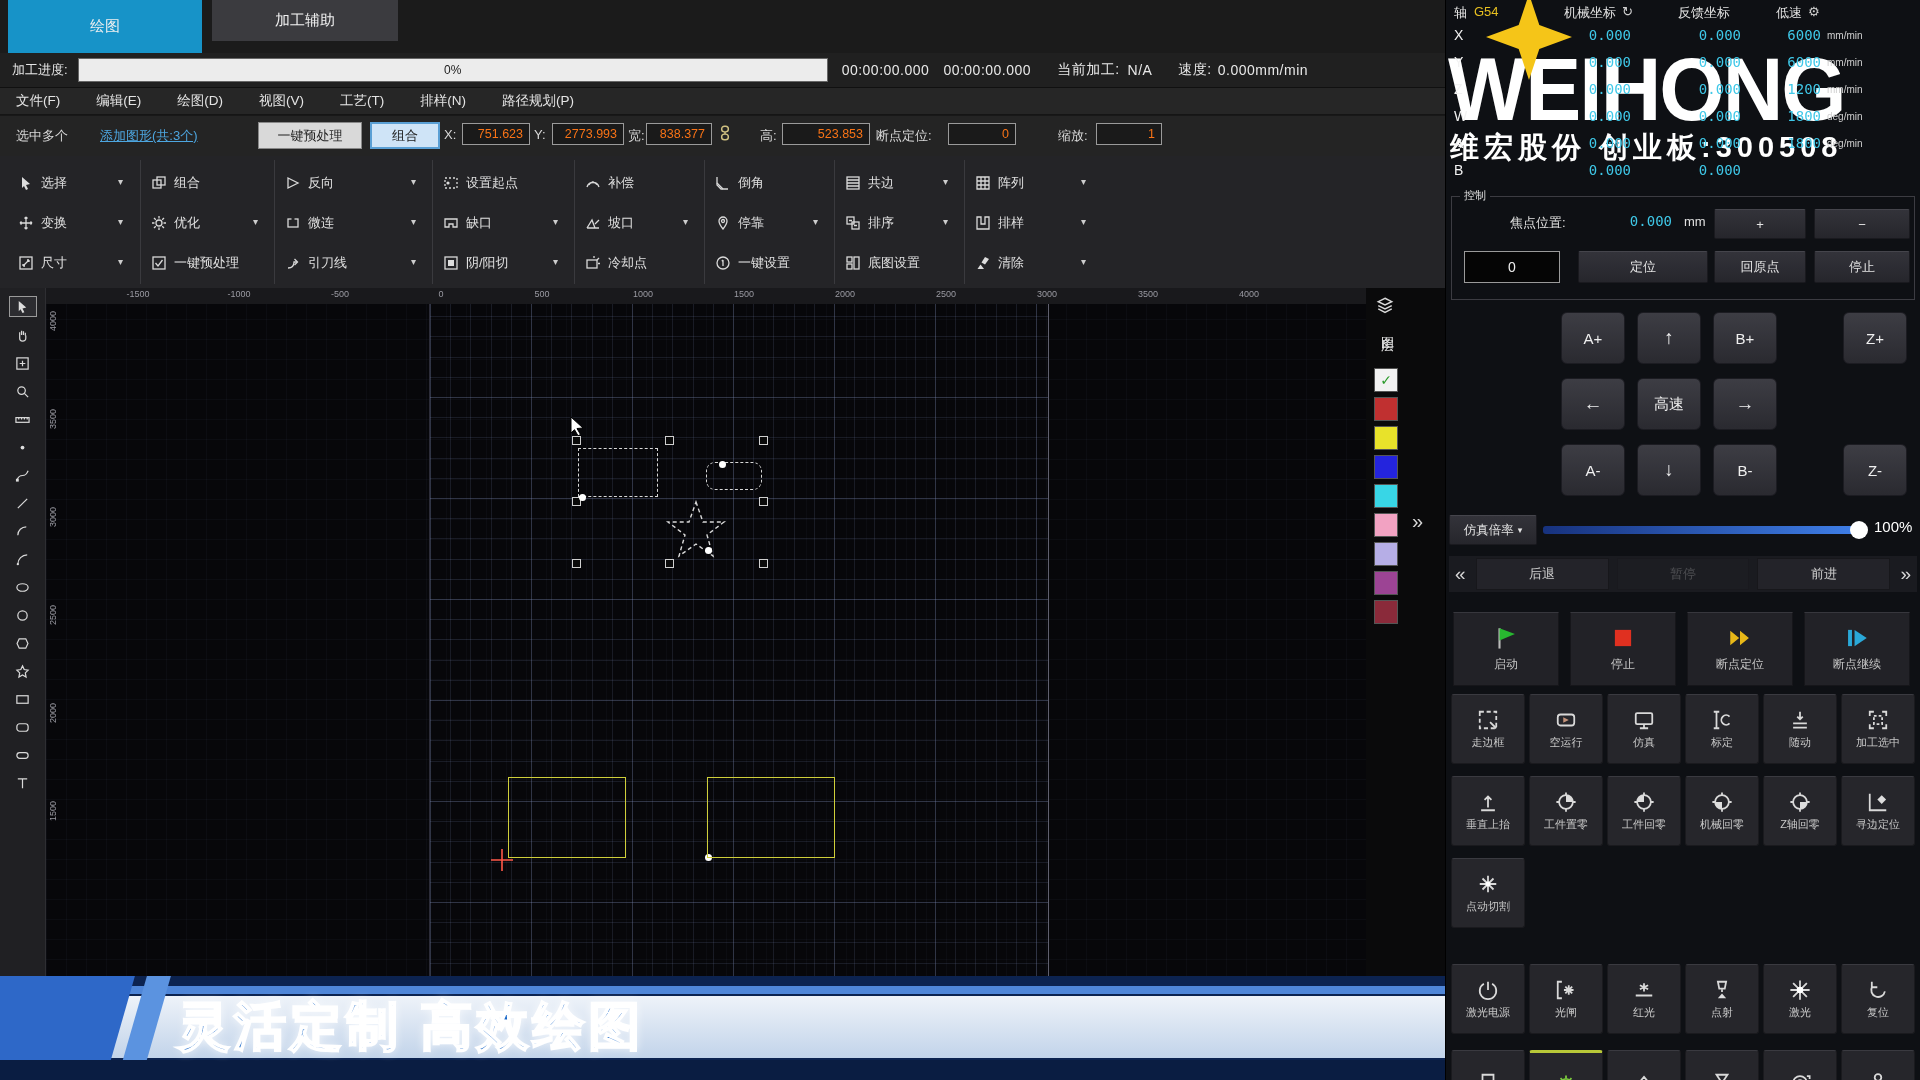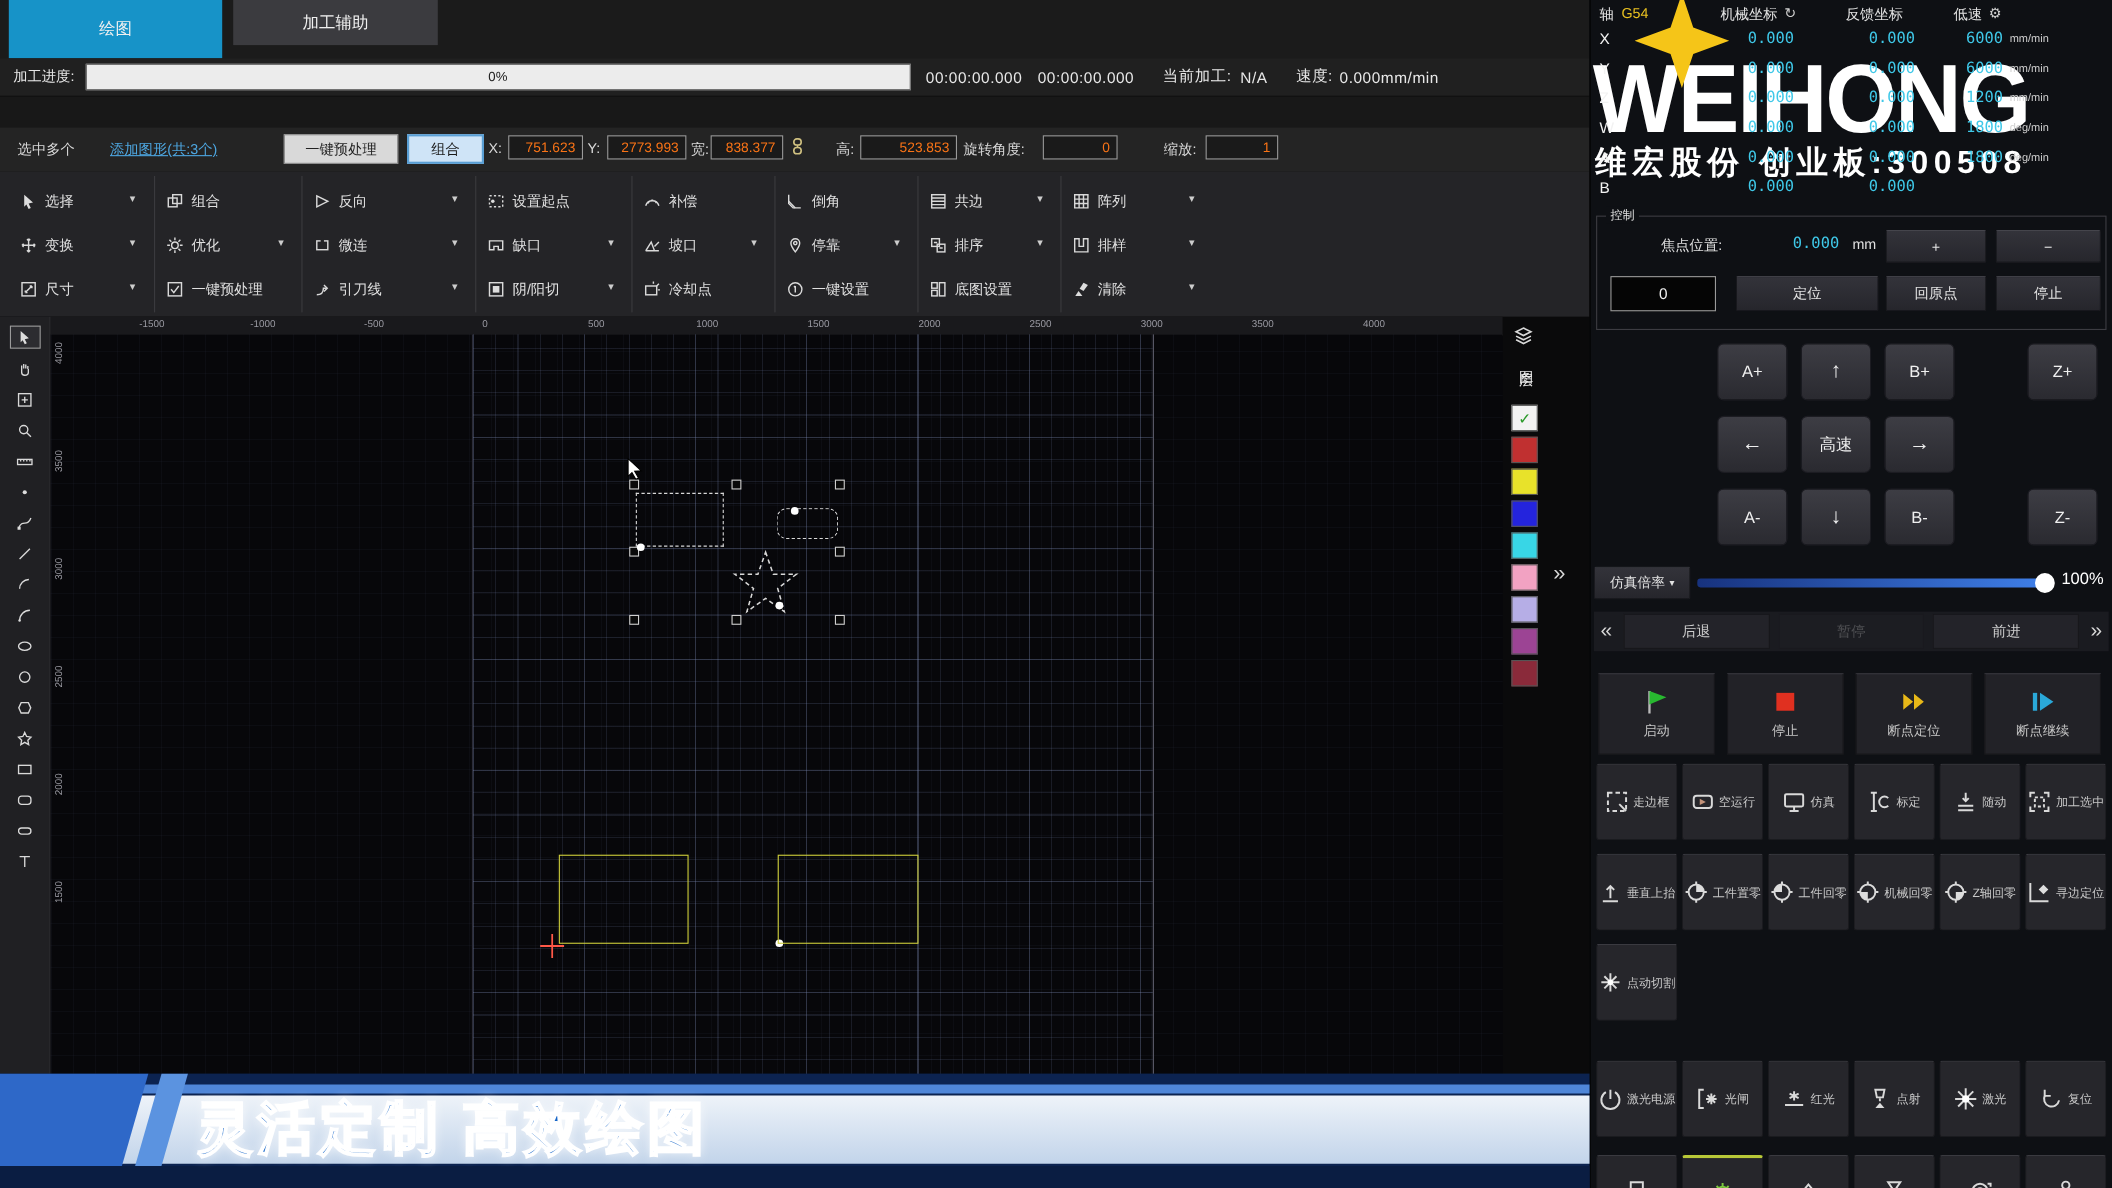--- a/index.html
+++ b/index.html
@@ -88,21 +88,21 @@
   .jbtn{position:absolute;width:62px;height:50px;background:linear-gradient(#3d3d44,#2a2a30);
       border:1px solid #1c1c22;border-radius:6px;color:#efefef;display:flex;align-items:center;
       justify-content:center;font-size:15px;}
   #simslider{position:absolute;left:97px;top:526px;width:316px;height:8px;
       background:linear-gradient(90deg,#17327e,#3f7fe8);border-radius:3px;}
   #simknob{position:absolute;right:-9px;top:-5px;width:18px;height:18px;border-radius:50%;background:#fff;}
   .tbtn{position:absolute;width:104px;height:72px;background:#222227;border:1px solid #16161a;
       border-top-color:#37373d;display:flex;flex-direction:column;align-items:center;justify-content:center;
       gap:5px;color:#c6c6c6;font-size:12px;}
   .abtn{position:absolute;width:72px;height:68px;background:#26262b;border:1px solid #1a1a1e;
-      border-top-color:#3a3a40;border-radius:3px;display:flex;flex-direction:row;align-items:center;
+      border-top-color:#3a3a40;border-radius:3px;display:flex;flex-direction:column;align-items:center;
       justify-content:center;gap:4px;color:#c8c8c8;font-size:11px;white-space:nowrap;overflow:hidden;}
   #stepnav{position:absolute;left:3px;top:556px;width:468px;height:36px;background:#1a1b20;
       display:flex;align-items:center;}
   .snbtn{flex:1;height:30px;margin:0 4px;background:#232329;border:1px solid #17171b;color:#cfcfcf;
       display:flex;align-items:center;justify-content:center;font-size:13px;}
   .chev{color:#d8d8d8;font-size:19px;padding:0 6px;}
   
   #bigtitle{left:16px;top:846px;color:#fff;font-size:102px;font-weight:900;letter-spacing:3px;
       z-index:30;text-shadow:0 2px 6px rgba(0,0,0,.6);}
   #banner{left:0;top:976px;width:1445px;height:104px;overflow:hidden;z-index:25;background:#0c2350;}
@@ -127,20 +127,29 @@
       <span>0%</span>
     </div>
     <span class="ptime">00:00:00.000</span>
     <span class="ptime">00:00:00.000</span>
     <span class="ptime" style="margin-left:26px;">当前加工:</span>
     <span class="ptime" style="margin-left:8px;">N/A</span>
     <span class="ptime" style="margin-left:26px;">速度:</span>
     <span class="ptime" style="margin-left:6px;">0.000mm/min</span>
   </div>
 
+  <div id="menubar" class="abs">
+      <span class="menuitem">文件(F)</span>
+      <span class="menuitem">编辑(E)</span>
+      <span class="menuitem">绘图(D)</span>
+      <span class="menuitem">视图(V)</span>
+      <span class="menuitem">工艺(T)</span>
+      <span class="menuitem">排样(N)</span>
+      <span class="menuitem">路径规划(P)</span>
+    </div>
 
   <div id="propsrow" class="abs">
     <span class="plabel" style="left:16px;">选中多个</span>
     <span class="plabel linktext" style="left:100px;">添加图形(共:3个)</span>
     <div class="btn-light abs" style="left:258px;top:6px;width:102px;height:25px;">一键预处理</div>
     <div class="btn-combine abs" style="left:370px;top:6px;width:66px;height:23px;">组合</div>
     <span class="ic abs" style="left:716px;top:8px;">
         <svg width="18" height="18" viewBox="0 0 16 16" fill="none" stroke="#cfc080" stroke-width="1.3">
           <rect x="5" y="2" width="6" height="5" rx="2.5"></rect>
           <rect x="5" y="9" width="6" height="5" rx="2.5"></rect>
@@ -148,21 +157,21 @@
         </svg>
       </span>
   <span class="plabel" style="left: 444px;">X:</span>
       <div class="pbox" style="left: 462px; width: 68px;">751.623</div>
       <span class="plabel" style="left: 534px;">Y:</span>
       <div class="pbox" style="left: 552px; width: 72px;">2773.993</div>
       <span class="plabel" style="left: 628px;">宽:</span>
       <div class="pbox" style="left: 646px; width: 66px;">838.377</div>
       <span class="plabel" style="left: 760px;">高:</span>
       <div class="pbox" style="left: 782px; width: 88px;">523.853</div>
-      <span class="plabel" style="left: 876px;">旋转角度:</span>
+      <span class="plabel" style="left: 876px;">断点定位:</span>
       <div class="pbox" style="left: 948px; width: 68px;">0</div>
       <span class="plabel" style="left: 1058px;">缩放:</span>
       <div class="pbox" style="left: 1096px; width: 66px;">1</div>
     </div>
 
   <div id="ribbon" class="abs">
   <div class="rcol first" style="left: 8px; width: 126px;">
         <div class="rbtn" style="top: 8px;">
           <span class="ic">
             <svg width="16" height="16" viewBox="0 0 16 16" fill="none" stroke="#d9d9d9" stroke-width="1.3">

